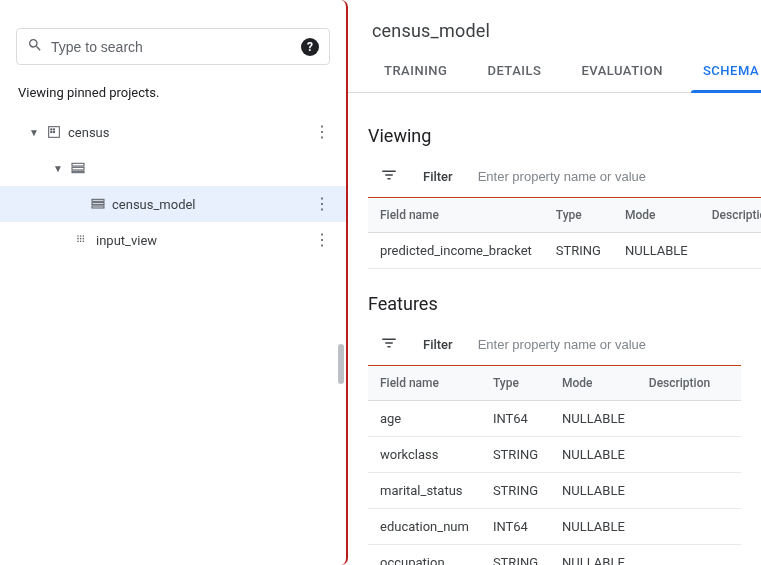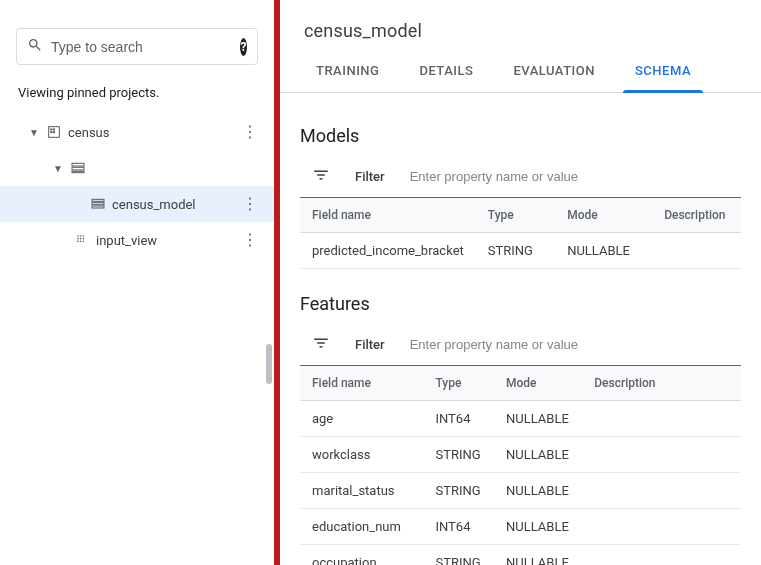--- a/index.html
+++ b/index.html
@@ -1,17 +1,17 @@
 <!DOCTYPE html>
 <html><head>
 <meta charset="utf-8">
 <style>
 * { box-sizing: border-box; margin: 0; padding: 0; }
 body { font-family: 'Google Sans', Roboto, Arial, sans-serif; font-size: 13px; color: #202124; background: #fff; width: 761px; height: 565px; overflow: hidden; display: flex; }
-.sidebar { width: 280px; border-right: 6px solid #b91c1c; padding: 12px 0 0 0; display: flex; flex-direction: column; }
+.sidebar { width: 348px; border-right: 2px solid #b91c1c; padding: 12px 0 0 0; display: flex; flex-direction: column; border-radius: 7px; }
 .search-wrap { margin: 16px 16px 12px 16px; }
 .search-box { display: flex; align-items: center; border: 1px solid #dadce0; border-radius: 4px; padding: 8px 10px; gap: 8px; }
 .search-box input { border: none; outline: none; flex: 1; font-size: 14px; color: #5f6368; background: transparent; }
 .search-box input::placeholder { color: #5f6368; }
 .help-icon { width: 18px; height: 18px; background: #202124; border-radius: 50%; color: #fff; display: flex; align-items: center; justify-content: center; font-size: 12px; font-weight: bold; }
 .pinned-msg { padding: 8px 18px 14px 18px; font-size: 13px; color: #202124; }
 .tree { flex: 1; }
 .tree-row { display: flex; align-items: center; height: 36px; padding-right: 12px; position: relative; }
 .tree-row.selected { background: #e8f0fe; }
 .chev { width: 20px; display: flex; justify-content: center; color: #5f6368; font-size: 10px; cursor: pointer; }
@@ -126,21 +126,21 @@
   <div class="title-bar">census_model</div>
   <div class="tabs">
     <div class="tab">TRAINING</div>
     <div class="tab">DETAILS</div>
     <div class="tab">EVALUATION</div>
     <div class="tab active">SCHEMA</div>
   </div>
 
   <div class="content">
 
-    <div class="section-title">Models</div>
+    <div class="section-title">Viewing</div>
     <div class="filter-row">
       <span class="filter-icon"><svg viewBox="0 0 24 24" fill="#3c4043">
             <path d="M3 6h18v2H3zm4 5h10v2H7zm3 5h4v2h-4z"></path>
           </svg></span>
       <span class="filter-label">Filter</span>
       <input class="filter-input" placeholder="Enter property name or value" style="">
     </div>
     <table>
       <thead>
           <tr>

